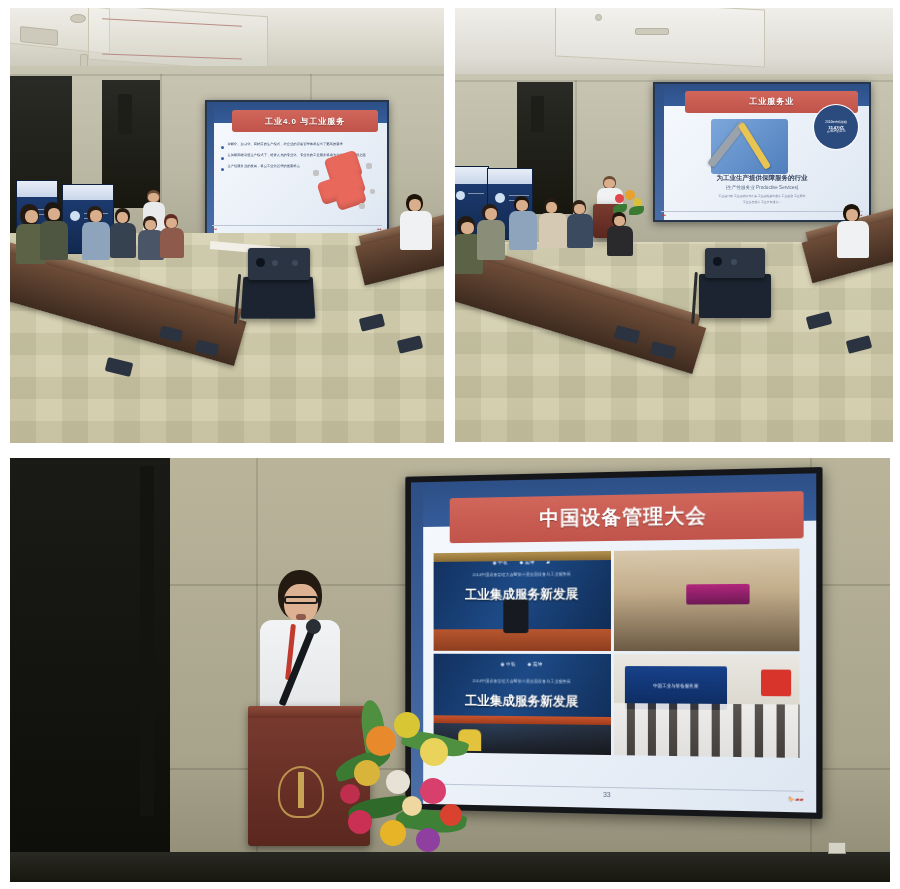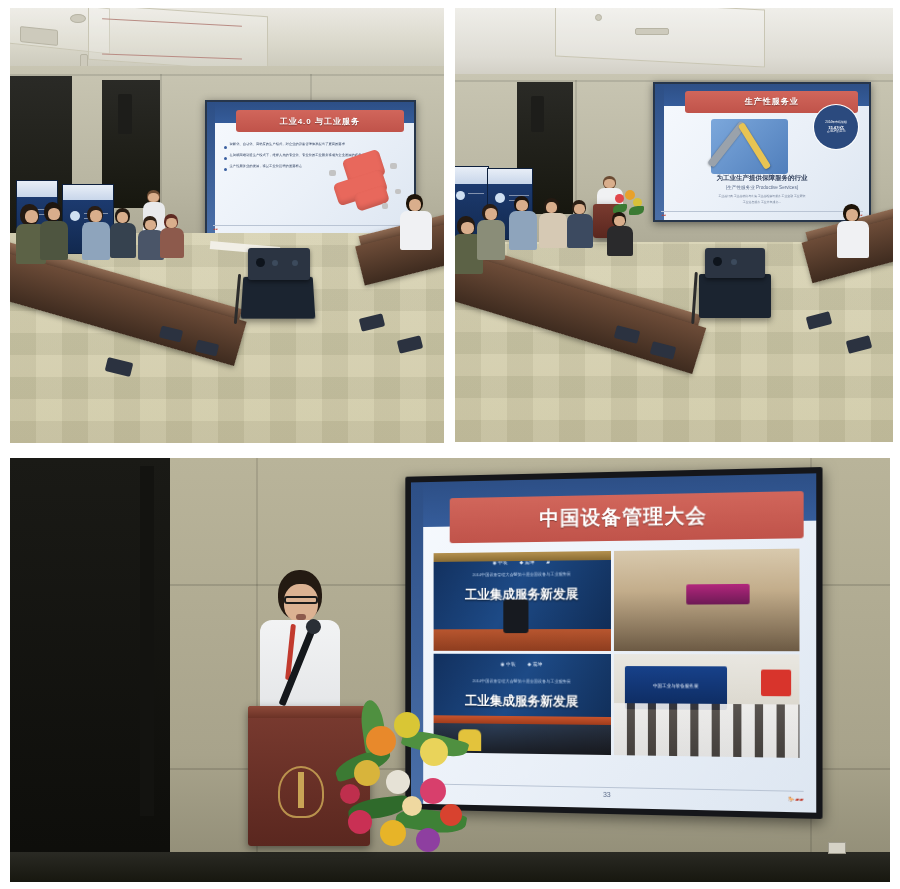--- a/index.html
+++ b/index.html
@@ -264,21 +264,21 @@
 
       <div class="wall" style="top:58px;height:190px;">
         <div class="seam" style="left:0;top:8px;width:100%;height:2px;"></div>
         <div class="seam" style="left:150px;top:8px;width:2px;height:182px;"></div>
         <div class="seam" style="left:300px;top:8px;width:2px;height:182px;"></div>
         <div class="darkpanel" style="left:0px;top:10px;width:62px;height:176px;"></div>
         <div class="darkpanel" style="left:92px;top:14px;width:58px;height:128px;"></div>
         <div class="speaker" style="left:108px;top:28px;width:14px;height:40px;"></div>
       </div>
 
-      <div class="screen" style="left:195px;top:92px;width:211px;height:136px;">
+      <div class="screen" style="left:195px;top:92px;width:184px;height:136px;">
         <div class="slide-bg"></div>
         <div class="blue-top"></div>
         <div class="blue-left"></div>
         <div class="title-bar" style="left:14%;right:5%;top:6%;height:17%;font-size:8px;">工业4.0 与工业服务</div>
         <div class="slide-body" style="left:8%;right:4%;top:30%;">
           <div class="bullet-row">
             <span class="bullet-dot"></span>
             <span class="bullet-text" style="font-size:3.3px;">智能化、自动化、高精度的生产模式，对企业的设备管理体系提出了更高的要求</span>
           </div>
           <div class="bullet-row">
@@ -401,21 +401,21 @@
         <div class="seam" style="left:0;top:6px;width:100%;height:2px;"></div>
         <div class="seam" style="left:120px;top:6px;width:2px;height:190px;"></div>
         <div class="darkpanel" style="left:62px;top:8px;width:56px;height:132px;"></div>
         <div class="speaker" style="left:76px;top:22px;width:13px;height:36px;"></div>
       </div>
 
       <div class="screen" style="left:198px;top:74px;width:218px;height:140px;">
         <div class="slide-bg"></div>
         <div class="blue-top"></div>
         <div class="blue-left"></div>
-        <div class="title-bar" style="left:14%;right:5%;top:5%;height:16%;font-size:8px;">生产性服务业</div>
+        <div class="title-bar" style="left:14%;right:5%;top:5%;height:16%;font-size:8px;">工业服务业</div>
 
         <div class="tools" style="left:26%;top:26%;width:36%;height:40%;">
           <div class="gearsheet"></div>
           <div class="wrench" style="left:16%;top:-4%;width:10%;height:100%;"></div>
           <div class="driver" style="left:52%;top:2%;width:9%;height:96%;"></div>
         </div>
 
         <div class="badge-star" style="right:6%;top:17%;width:40px;height:40px;font-size:3px;padding:2px;">
           <span>2014年市场规模</span>
           <span style="font-size:4px;font-weight:bold;">15.4万亿</span>

